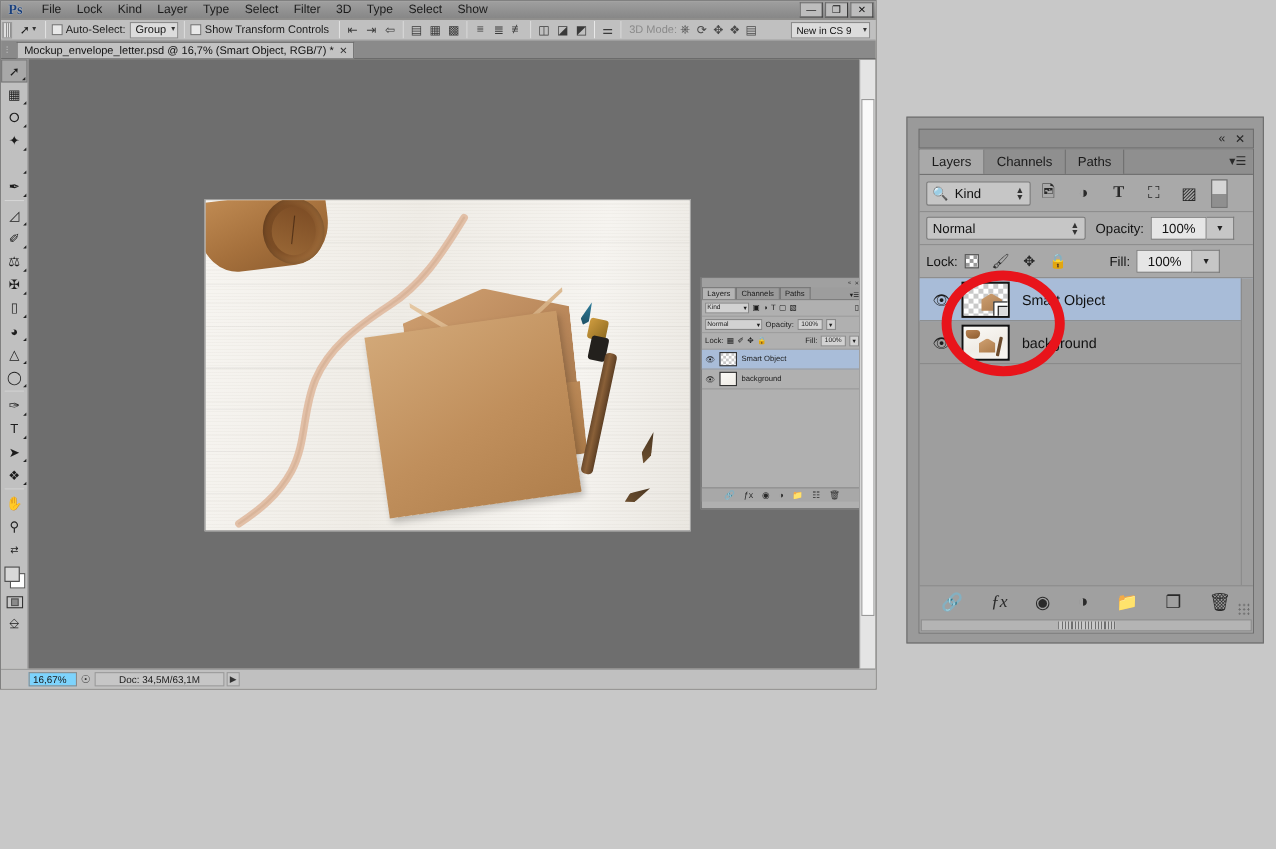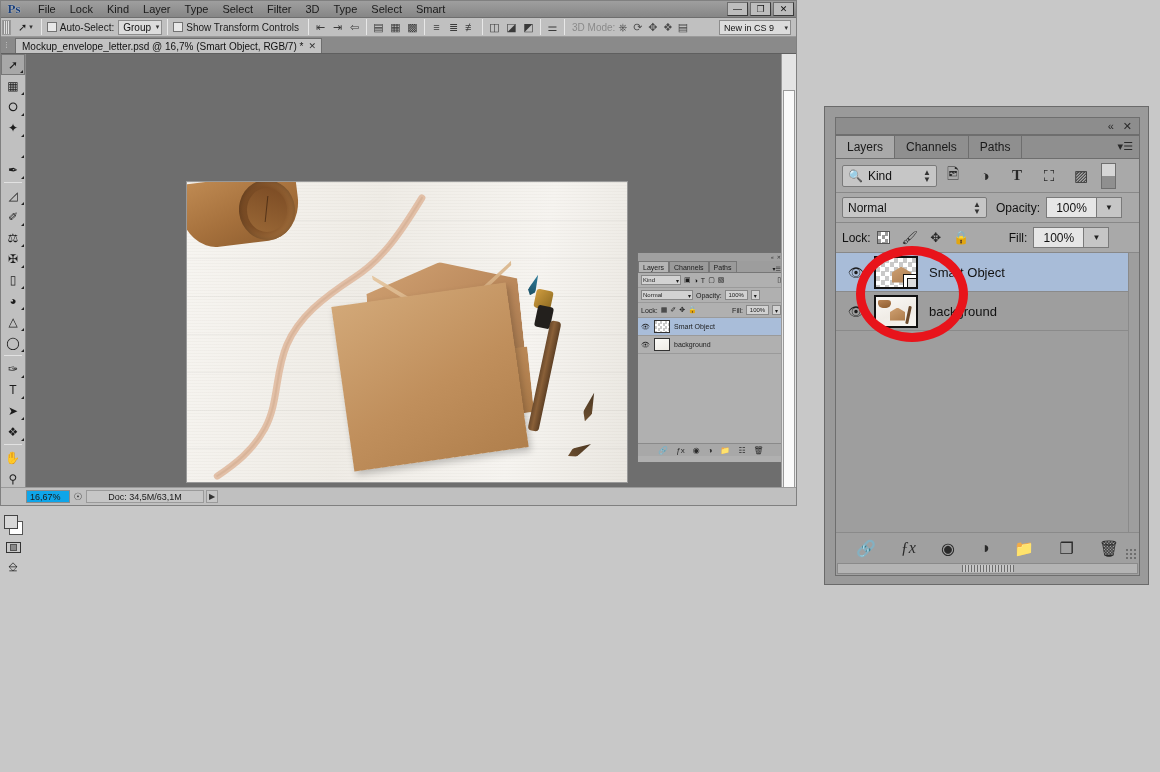--- a/index.html
+++ b/index.html
@@ -7,21 +7,21 @@
     width: 1160px; height: 772px;
     font-family: "Liberation Sans", sans-serif;
     background: #c8c8c8;
     overflow: hidden;
     -webkit-font-smoothing: none;
   }
   #root { position: relative; width: 1160px; height: 772px; }
 
   
   .ps-window {
-    position: absolute; left: 0; top: 0; width: 797px; height: 506px;
+    position: absolute; left: 0; top: 0; width: 797px; height: 627px;
     background: #d4d0c8; border: 1px solid #808080;
   }
 
   
   .titlebar {
     position: absolute; left: 0; top: 0; width: 100%; height: 17px;
     background: linear-gradient(#9f9f9f, #868686);
     border-bottom: 1px solid #6e6e6e;
     display: flex; align-items: center;
   }
@@ -265,21 +265,21 @@
     background:#e4e4e4; border-left:1px solid #9a9a9a; }
   .v-thumb { position:absolute; left:1px; right:1px; top:36px; height:470px;
     background:#fafafa; border:1px solid #9a9a9a; }
 
   
   .statusbar {
     position:absolute; left:0; right:0; bottom:0; height:18px;
     background:#c0c0c0; border-top:1px solid #9a9a9a;
     display:flex; align-items:center; font-size:9px; color:#1a1a1a;
   }
-  .zoom-field { width:44px; height:13px; margin-left:25px; background:#0ea5e9;
+  .zoom-field { width:44px; height:13px; margin-left:25px; background:#7dd3fc;
     border:1px solid #8a8a8a; display:flex; align-items:center; padding-left:3px; font-size:9px; }
   .stat-ico { width:16px; text-align:center; font-size:10px; color:#333; }
   .doc-info { width:118px; height:13px; background:#c6c6c6; border:1px solid #9a9a9a;
     display:flex; align-items:center; justify-content:center; font-size:9px; }
   .stat-arrow { font-size:8px; margin-left:2px; color:#333;
     border:1px solid #9a9a9a; background:#c6c6c6; width:12px; height:13px;
     display:flex; align-items:center; justify-content:center; }
 
   
   .big-panel {
@@ -436,21 +436,21 @@
         <div class="menu-item">File</div>
         <div class="menu-item">Lock</div>
         <div class="menu-item">Kind</div>
         <div class="menu-item">Layer</div>
         <div class="menu-item">Type</div>
         <div class="menu-item">Select</div>
         <div class="menu-item">Filter</div>
         <div class="menu-item">3D</div>
         <div class="menu-item">Type</div>
         <div class="menu-item">Select</div>
-        <div class="menu-item">Smart</div>
+        <div class="menu-item">Show</div>
       </div>
       <div class="win-btns">
         <div class="win-btn">—</div>
         <div class="win-btn">❐</div>
         <div class="win-btn">✕</div>
       </div>
     </div>
 
     <div class="optionsbar">
       <div class="opt-grip"></div>

